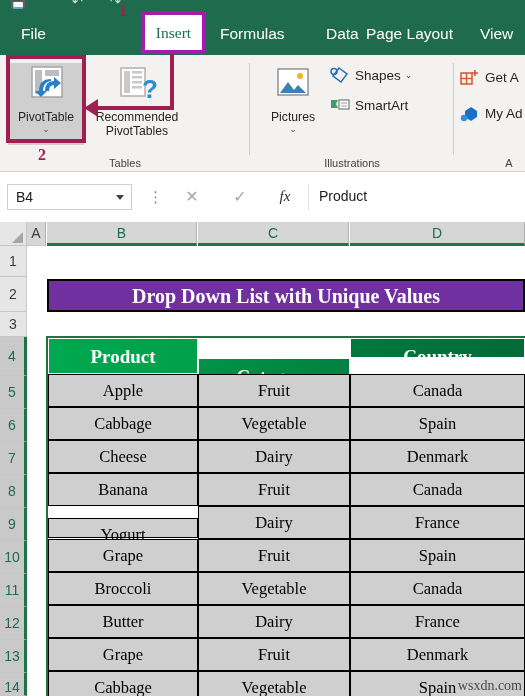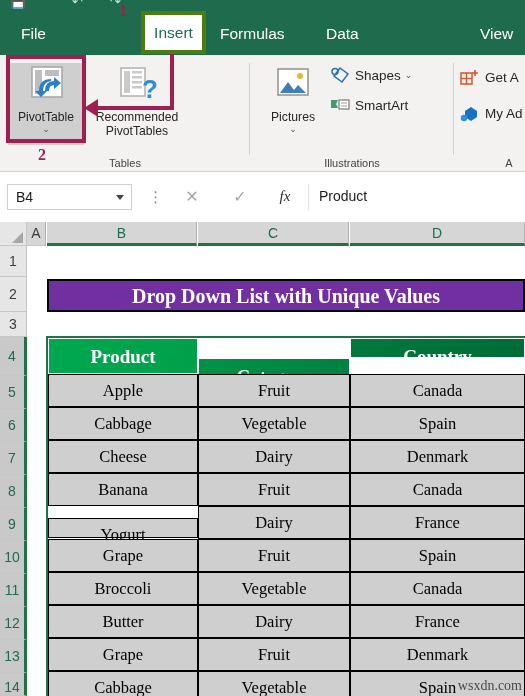--- a/index.html
+++ b/index.html
@@ -26,21 +26,21 @@
   }
   .tab {
     position:absolute; top:0; height:43px; line-height:43px;
     color:#ffffff; font-size:15.5px; white-space:nowrap;
     padding:0 6px;
   }
 
   
   .callout-insert {
     position:absolute; left:141px; top:11px; width:65px; height:43px;
-    border:4px solid #4d7c0f; background:#ffffff; z-index:6;
+    border:4px solid #a21caf; background:#ffffff; z-index:6;font-family:Liberation Serif, serif;
   }
   .callout-insert .ctxt {
     position:absolute; left:0; top:0; width:100%; height:100%;
     line-height:35px; text-align:center; color:#1d6b4f; font-size:15.5px;
   }
   
   .stem {
     position:absolute; left:170px; top:54px; width:4px; height:56px;
     background:#9e1f50; z-index:5;
   }
@@ -204,20 +204,21 @@
 <div class="qat">
   <span class="qat-ico" style="left:10px;">💾</span>
   <span class="qat-ico" style="left:72px;">↶</span>
   <span class="qat-ico" style="left:110px;">↷</span>
 </div>
 
 <div class="tabbar">
   <div class="tab" style="left:15px;">File</div>
   <div class="tab" style="left:214px;">Formulas</div>
   <div class="tab" style="left:320px;">Data</div>
+  <div class="tab" style="left:360px;">Page Layout</div>
   <div class="tab" style="left:474px;">View</div>
 </div>
 
 <div class="ribbon">
 
   <div class="grp" style="left:0px; width:248px;">
     <div class="bigbtn btn-hl" style="left:8px; top:8px; width:76px; height:82px;">
       <span class="glyph">
         <svg width="44" height="42" viewBox="0 0 44 42" style="margin-top:2px;">
           <rect x="8" y="2" width="30" height="30" fill="#ffffff" stroke="#a8a8a8" stroke-width="1.6"></rect>
@@ -259,21 +260,21 @@
         <svg width="44" height="42" viewBox="0 0 44 42" style="margin-top:2px;">
           <rect x="7" y="4" width="30" height="26" fill="#ffffff" stroke="#8a8a8a" stroke-width="1.4"></rect>
           <circle cx="29" cy="11" r="3" fill="#f0b429"></circle>
           <path d="M9 28 l8 -11 l6 8 l4 -5 l8 8 z" fill="#3f7fb5"></path>
         </svg>
       </span>
       <span>Pictures</span>
       <span class="cv">⌄</span>
     </div>
 
-    <div class="smallitem" style="left:78px; top:9px;text-align:center;">
+    <div class="smallitem" style="left:78px; top:9px;">
       <span class="sglyph">
         <svg width="20" height="18" viewBox="0 0 20 18">
           <polygon points="9,1 17,7 11,15 3,9" fill="none" stroke="#2a6fb0" stroke-width="1.5"></polygon>
           <circle cx="4" cy="4.5" r="3" fill="none" stroke="#2a6fb0" stroke-width="1.5"></circle>
         </svg>
       </span><span>Shapes</span><span class="chev">⌄</span>
     </div>
 
     <div class="smallitem" style="left:78px; top:40px;">
       <span class="sglyph">

